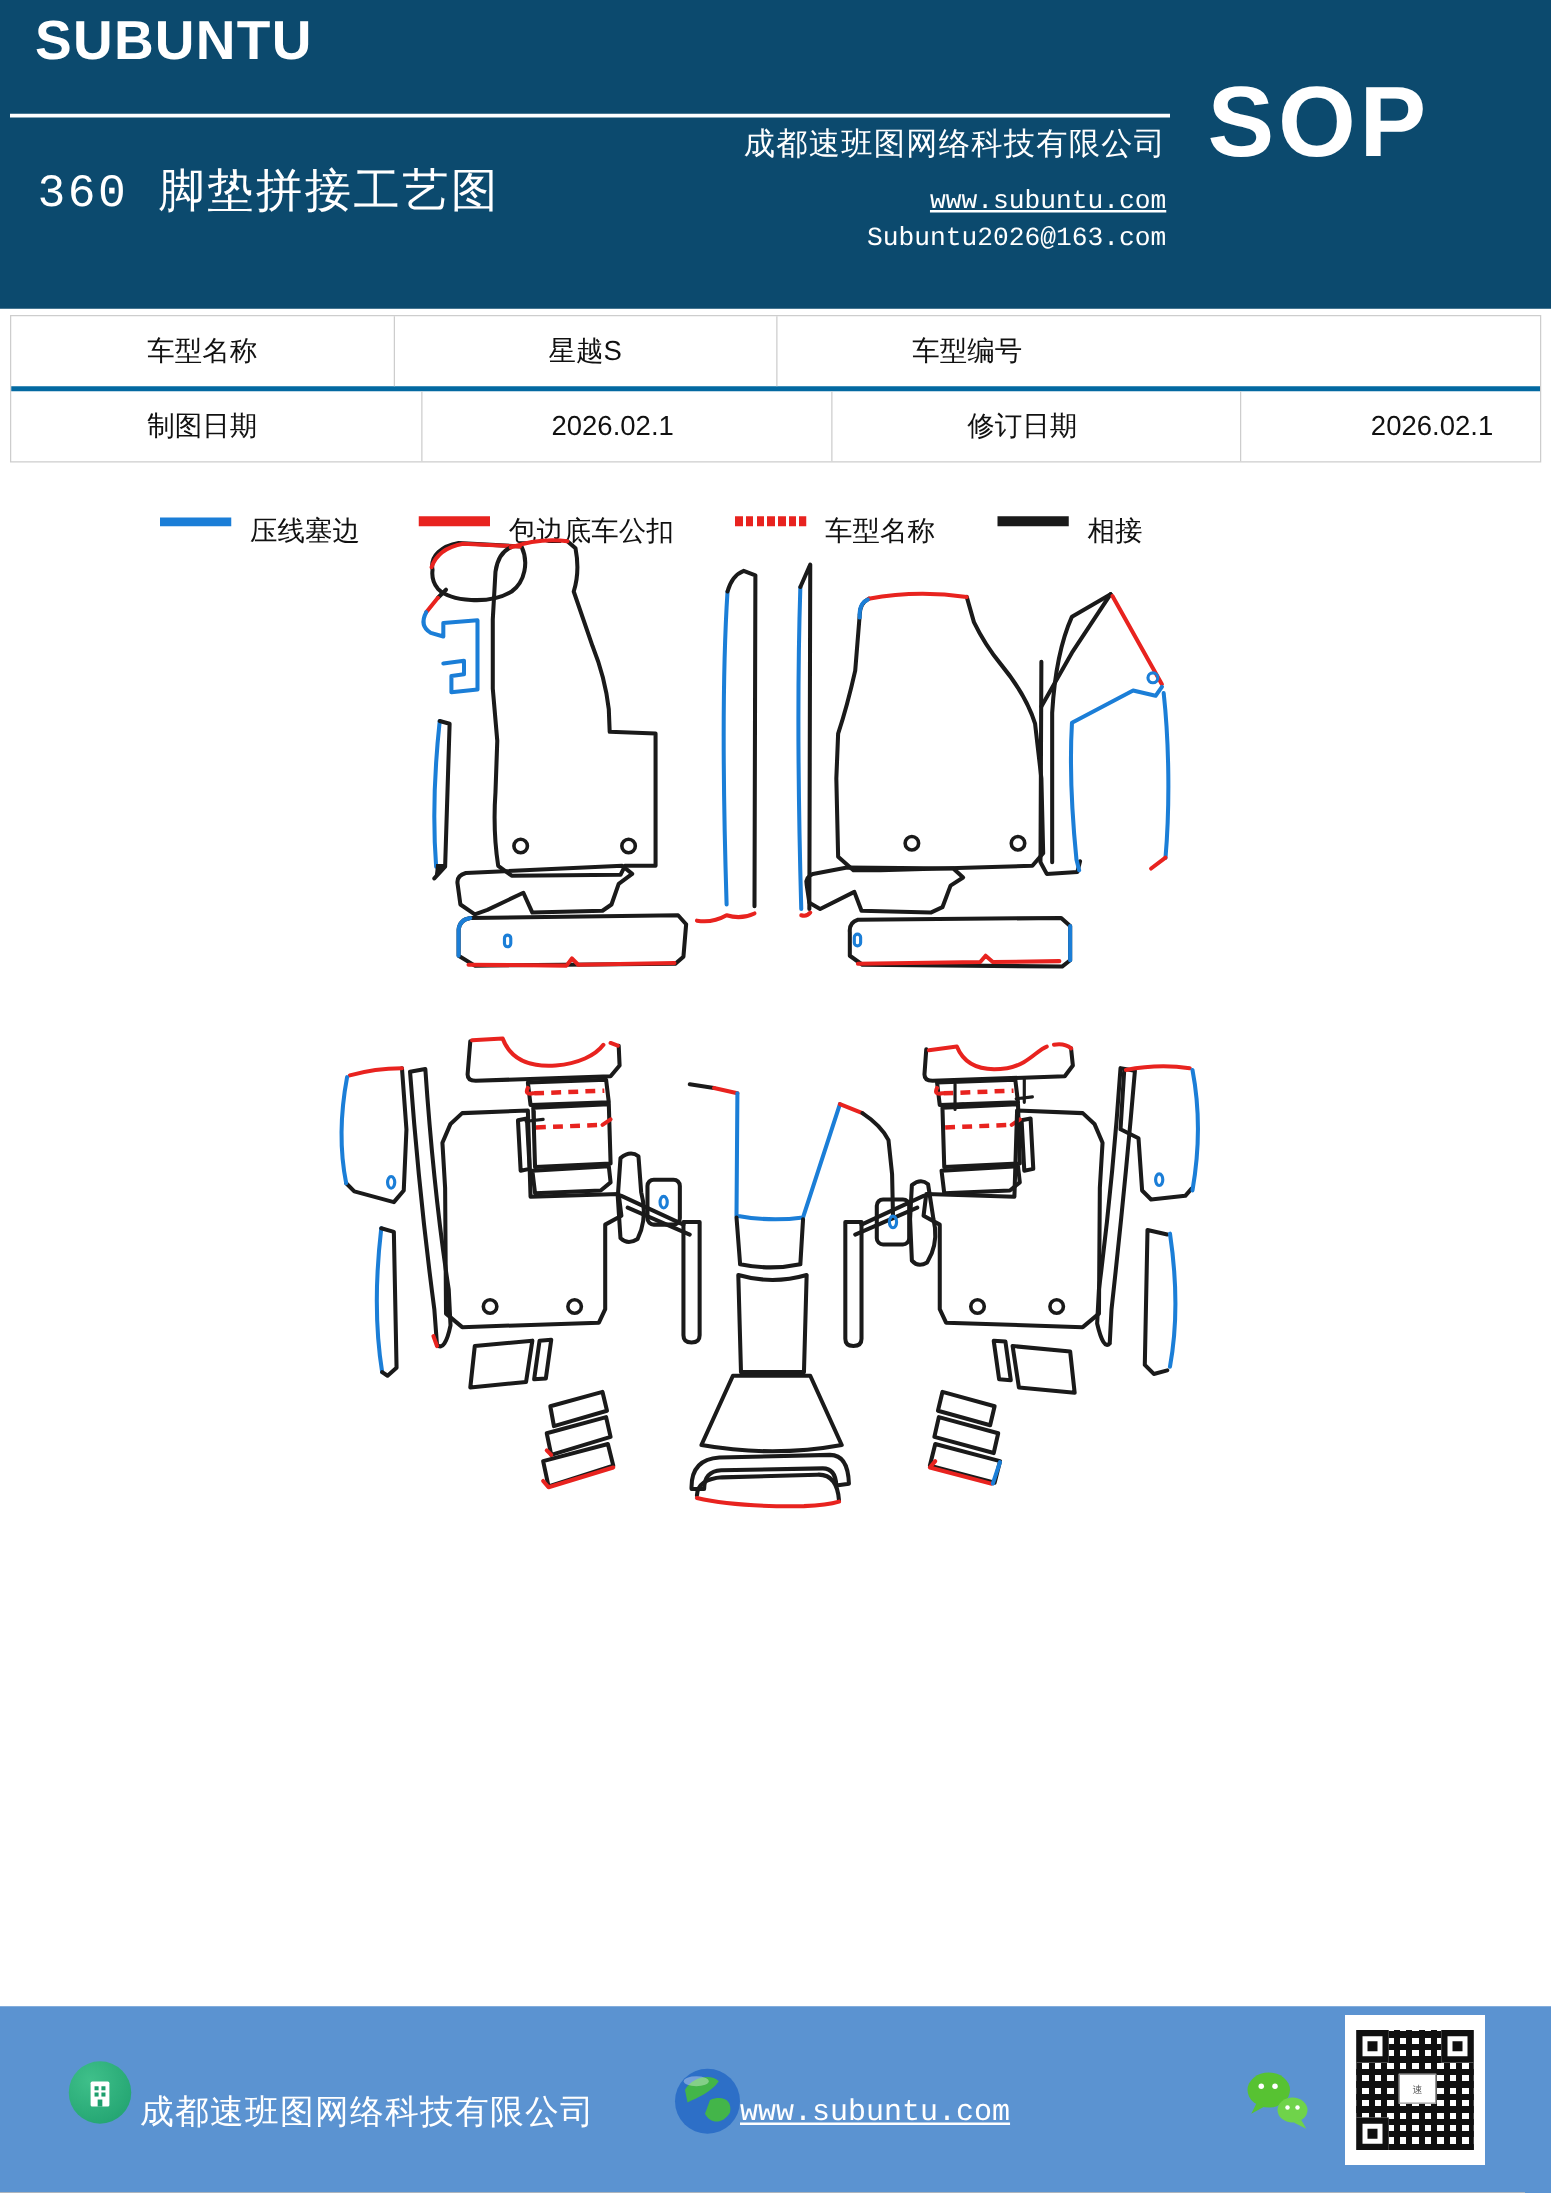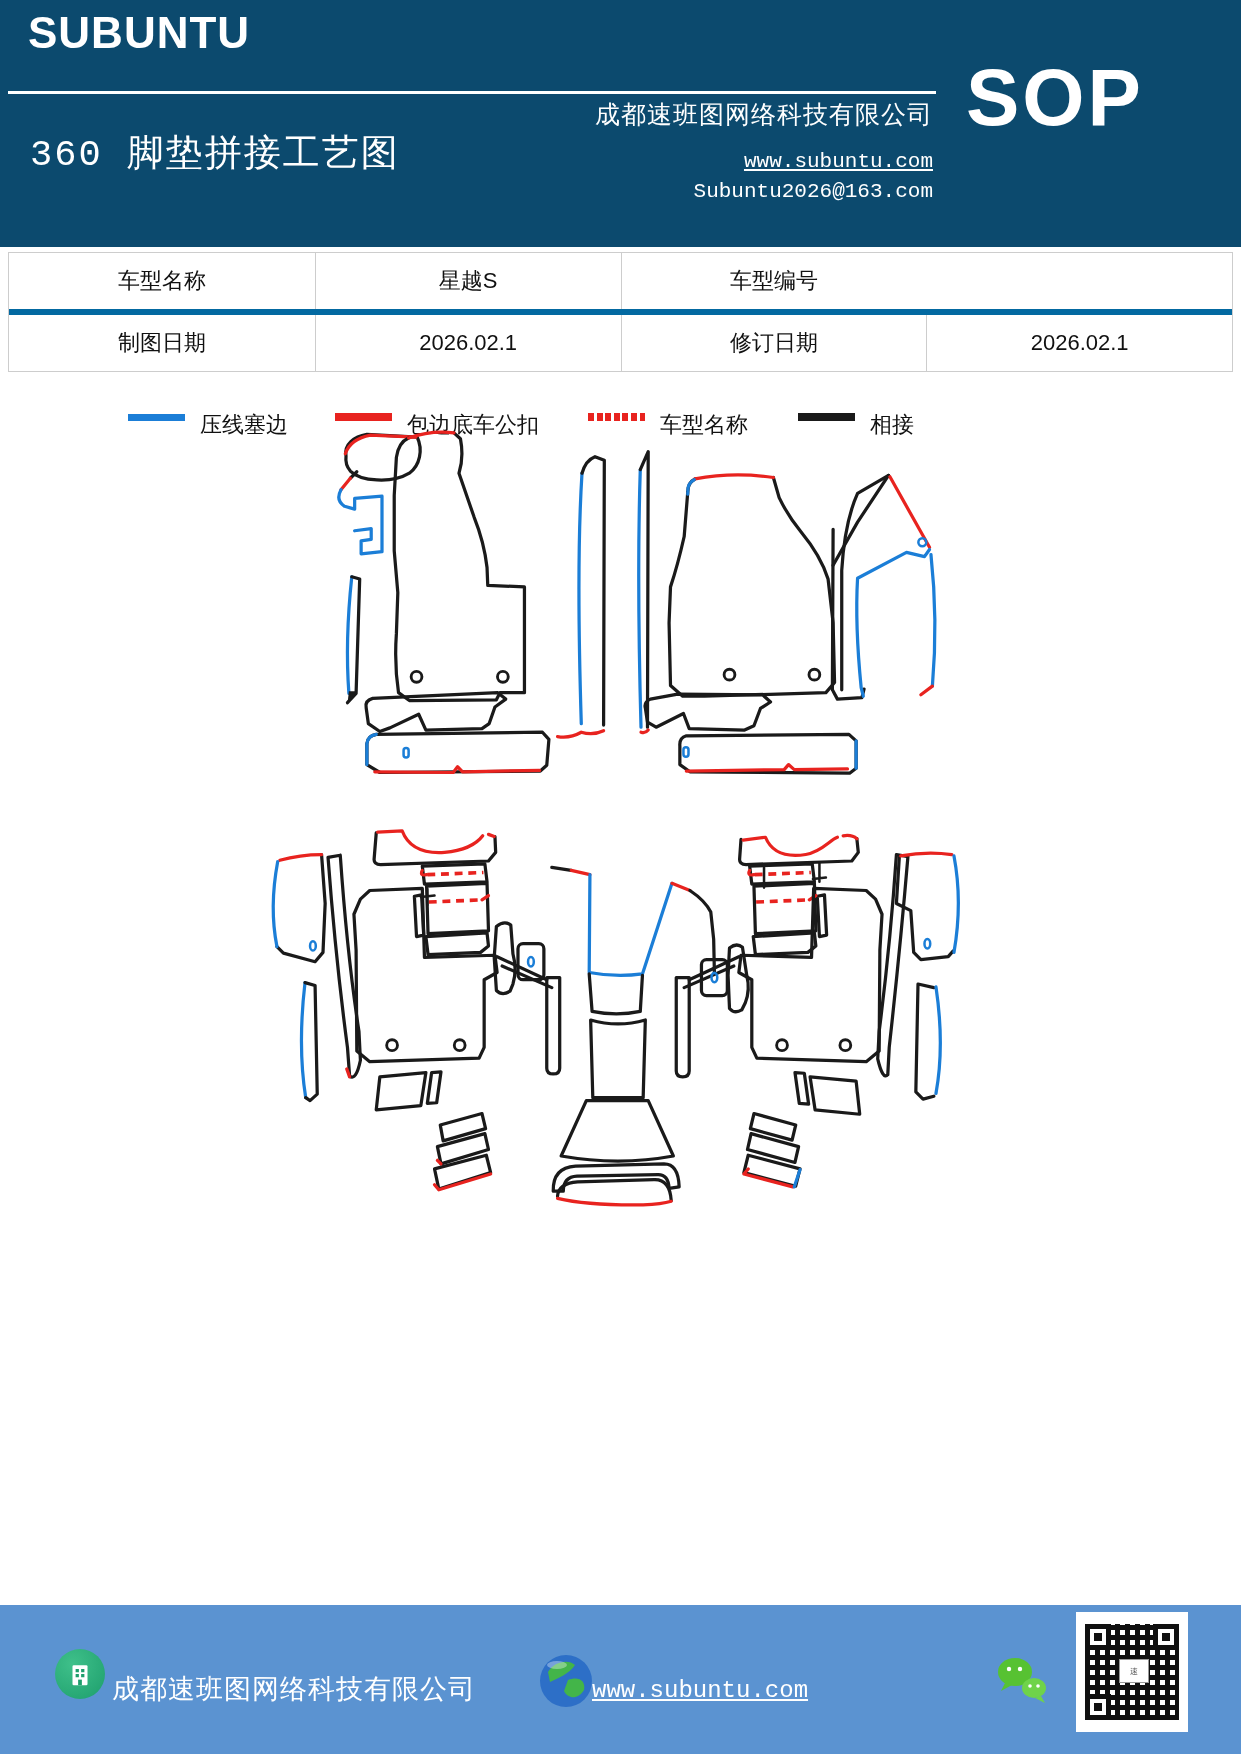--- a/index.html
+++ b/index.html
@@ -16,21 +16,21 @@
         font-family:"Liberation Serif",serif;letter-spacing:1px;}
   .sop{position:absolute;left:966px;top:52px;color:#fff;font-size:80px;font-weight:800;
         letter-spacing:3px;font-family:"Liberation Sans",sans-serif;}
   .hdr-www{position:absolute;right:308px;top:150px;color:#fff;font-size:21px;
         font-family:"Liberation Mono",monospace;text-decoration:underline;}
   .hdr-mail{position:absolute;right:308px;top:180px;color:#fff;font-size:21px;
         font-family:"Liberation Mono",monospace;}
   
   .info-table{position:absolute;left:8px;top:252px;width:1223px;border:1px solid #cdcdcd;background:#fff;}
   .it-row{display:grid;grid-template-columns:25% 25% 25% 25%;}
-  .it-row + .it-row{border-top:6px solid #0369a1;}
+  .it-row + .it-row{border-top:4px solid #0369a1;gap:22px;}
   .it-cell{height:56px;display:flex;align-items:center;justify-content:center;
         font-size:22px;color:#111;border-left:1px solid #cdcdcd;}
   .it-cell:first-child{border-left:none;}
   
   .legend{position:absolute;left:0;top:401px;width:1241px;height:32px;}
   .lg-item{position:absolute;display:flex;align-items:center;height:32px;}
   .lg-label{margin-left:15px;font-size:22px;color:#111;font-family:"Liberation Serif",serif;margin-top:16px;}
   .sw{display:inline-block;width:57px;height:8px;}
   .sw-blue{background:#1b7ed7;height:7px;}
   .sw-red{background:#e8231f;}

